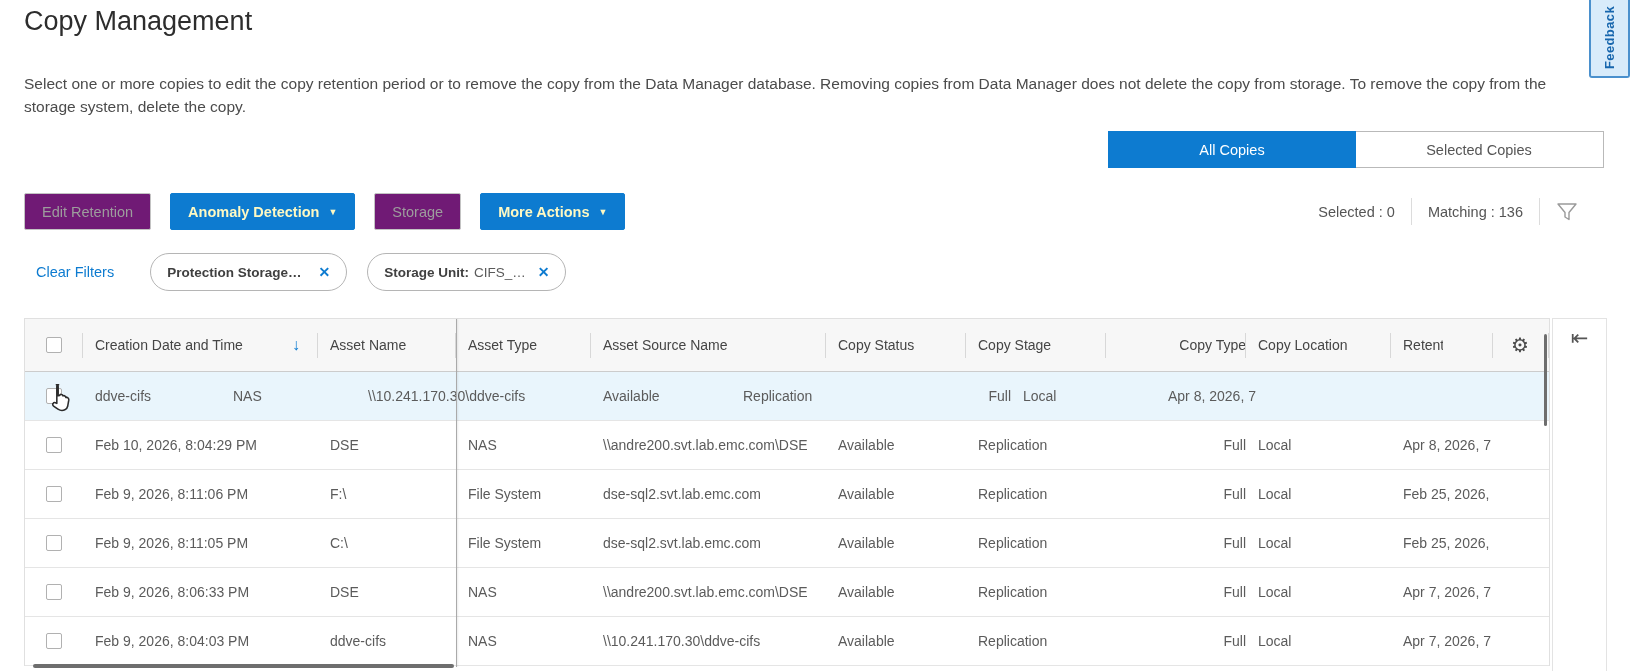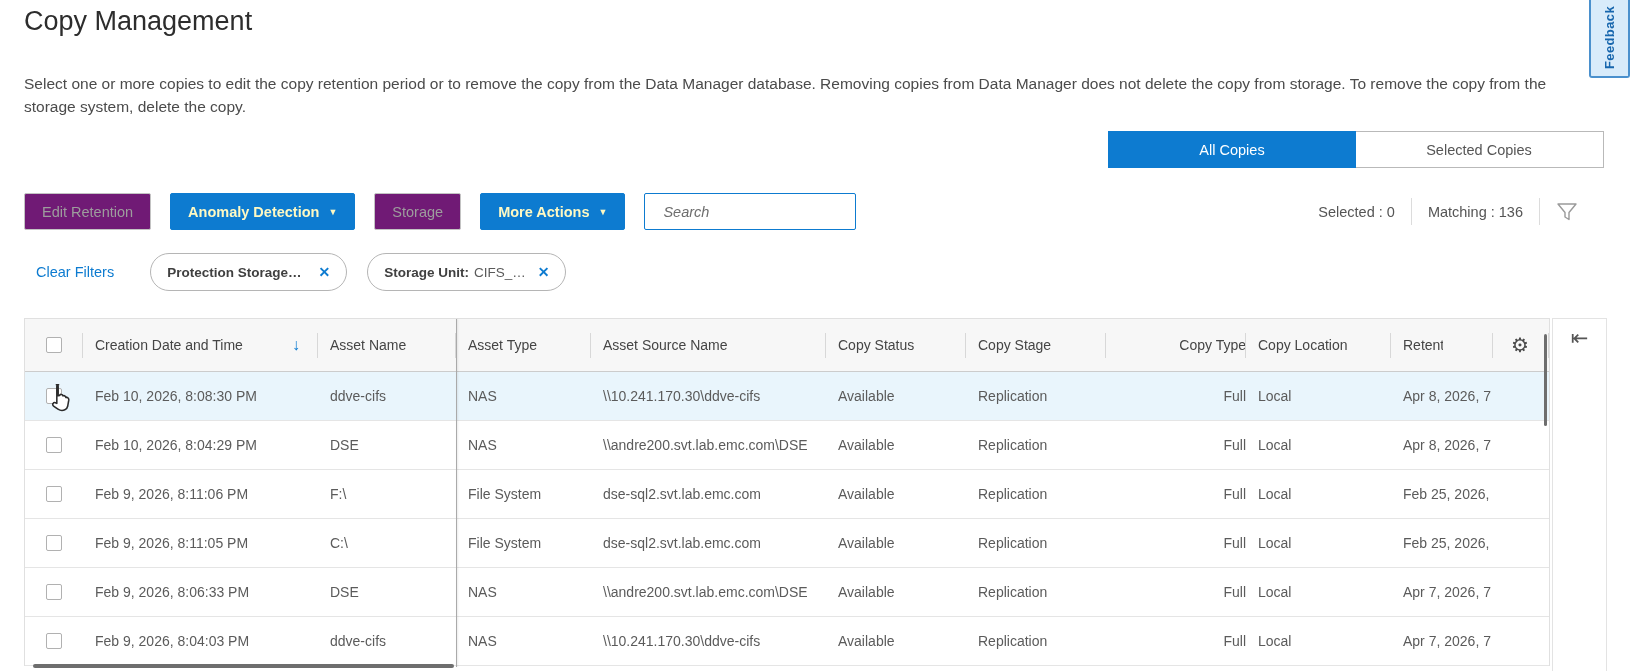--- a/index.html
+++ b/index.html
@@ -100,27 +100,20 @@
     <span>Anomaly Detection</span>
     <span class="caret">▼</span>
   </button>
   <button class="btn disabled">
     <span>Storage</span>
   </button>
   <button class="btn primary">
     <span>More Actions</span>
     <span class="caret">▼</span>
   </button>
-  <div class="search-box">
-    <svg width="18" height="18" viewBox="0 0 20 20">
-      <circle cx="8.5" cy="8.5" r="5.8" fill="none" stroke="#0d7bd0" stroke-width="1.6"></circle>
-      <line x1="12.8" y1="12.8" x2="18" y2="18" stroke="#0d7bd0" stroke-width="1.6"></line>
-    </svg>
-    <input type="text" placeholder="Search" style="">
-  </div>
   <div class="toolbar-stats">
     <span>Selected : 0</span>
     <span class="vdiv"></span>
     <span>Matching : 136</span>
     <span class="vdiv"></span>
     <button class="icon-btn">
       <svg width="22" height="20" viewBox="0 0 22 20">
         <path d="M2 2 L20 2 L13 10.5 L13 17.5 L9 15 L9 10.5 Z" fill="none" stroke="#9a9a9a" stroke-width="1.4" stroke-linejoin="round"></path>
       </svg>
     </button>
@@ -176,21 +169,20 @@
       <div class="cell c-8">
         <span class="hdr-clip">Retention</span>
         <span class="gear-sep"></span>
         <span class="gear">⚙</span>
       </div>
     </div>
     <div class="g-row hovered">
       <div class="cell c-check">
         <span class="checkbox"></span>
       </div>
-      <div class="cell c-0">Feb 10, 2026, 8:08:30 PM</div>
       <div class="cell c-1">ddve-cifs</div>
       <div class="cell c-2">NAS</div>
       <div class="cell c-3">\\10.241.170.30\ddve-cifs</div>
       <div class="cell c-4">Available</div>
       <div class="cell c-5">Replication</div>
       <div class="cell c-6">Full</div>
       <div class="cell c-7">Local</div>
       <div class="cell c-8">Apr 8, 2026, 7</div>
     </div>
     <div class="g-row">

